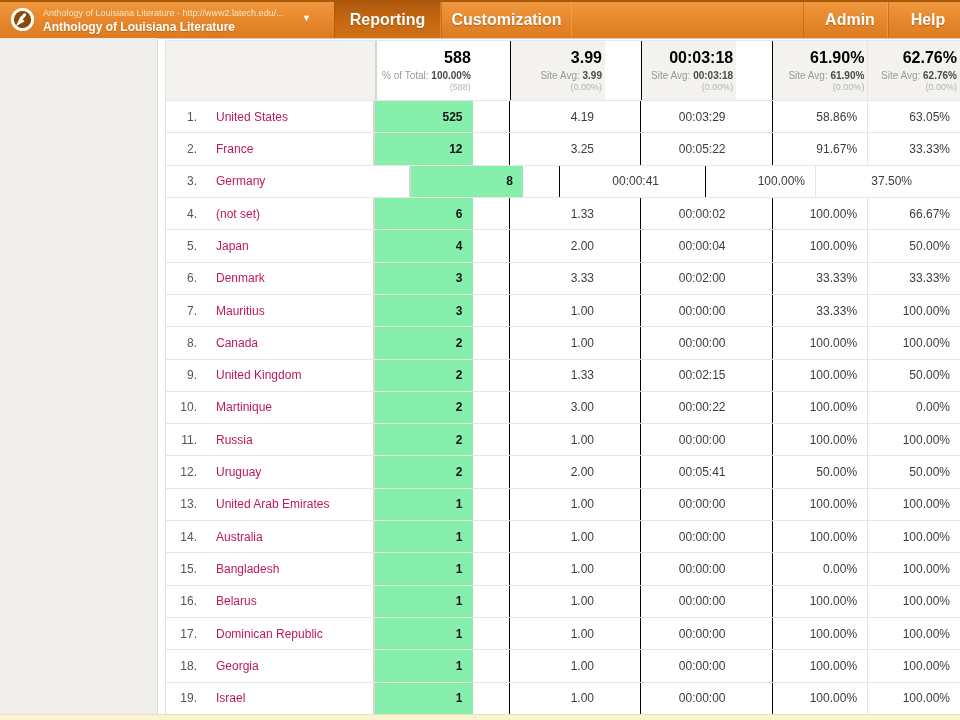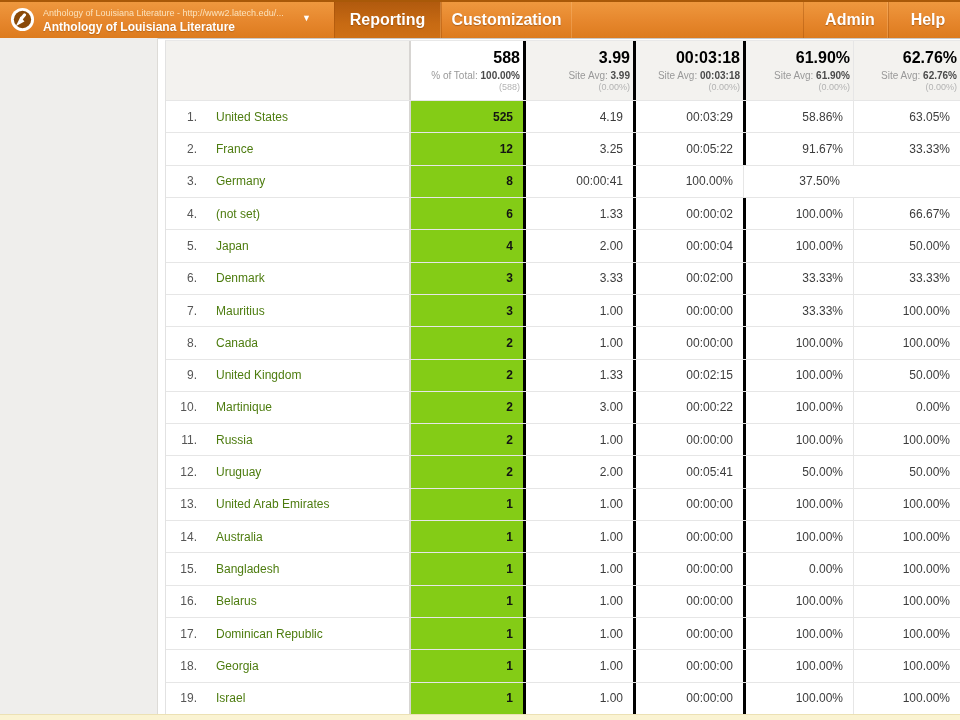--- a/index.html
+++ b/index.html
@@ -48,31 +48,31 @@
   .report {
     position:absolute; left:165px; top:40px; width:795px;
     border-left:1px solid #e2e2e2; border-top:1px solid #e8e8e8;
     background:#fff;
   }
   .trow { display:flex; width:794px; height:32.32px; border-bottom:1px solid #e6e6e6; background:#fff; }
   .trow-totals { height:60px; }
   .cell { height:100%; }
   .c-country { width:243px; display:flex; align-items:center; }
   .c-visits  { width:114px; border-left:2px solid #d7d5d2; }
-  .c-pages, .c-time, .c-new { width:110px; border-left:3px solid #000000; }
+  .c-pages, .c-time, .c-new { width:110px; border-left:1px solid #000000;margin-left:36px; }
   .c-bounce  { width:107px; border-left:1px solid #e6e6e6; }
 
   .num {
     display:flex; align-items:center; justify-content:flex-end;
     padding-right:10px; font-size:12px; color:#3c3c3c;
   }
-  .visits-val { font-weight:bold; color:#141414; background:#84cc16; }
+  .visits-val { font-weight:bold; color:#141414; background:#86efac; }
 
   .rank { width:31px; text-align:right; color:#555; font-size:12px; flex:0 0 auto; }
-  .country-link { margin-left:19px; font-size:12px; color:#4d7c0f; text-decoration:none; cursor:pointer; }
+  .country-link { margin-left:19px; font-size:12px; color:#be185d; text-decoration:none; cursor:pointer; }
 
   
   .trow-totals .cell { background:#f3f2ef; }
   .trow-totals .c-visits { background:#ffffff; }
   .tot-cell { display:flex; flex-direction:column; align-items:flex-end; padding:7px 3px 0 0; }
   .tot-val   { font-size:16px; font-weight:bold; color:#000; line-height:19px; }
   .tot-sub   { font-size:10px; color:#999; margin-top:3px; white-space:nowrap; }
   .tot-sub b { color:#4a4a4a; }
   .tot-paren { font-size:9px; color:#b3b3b3; margin-top:1px; }
 

